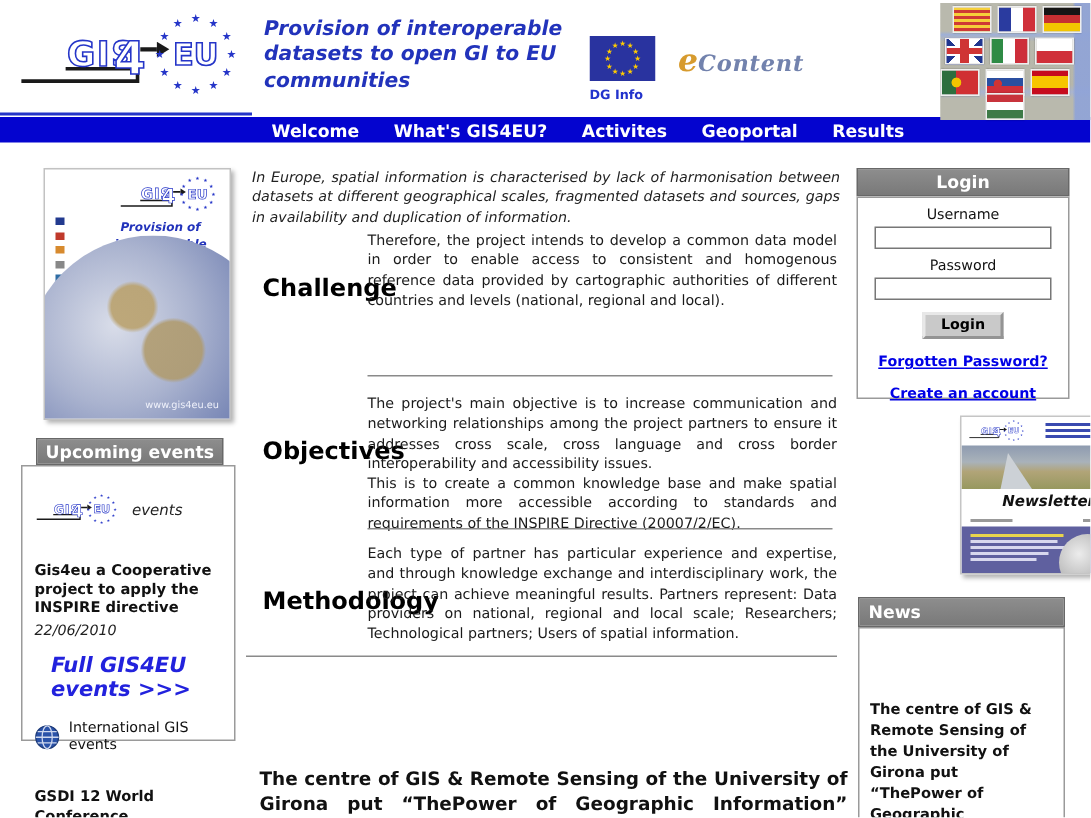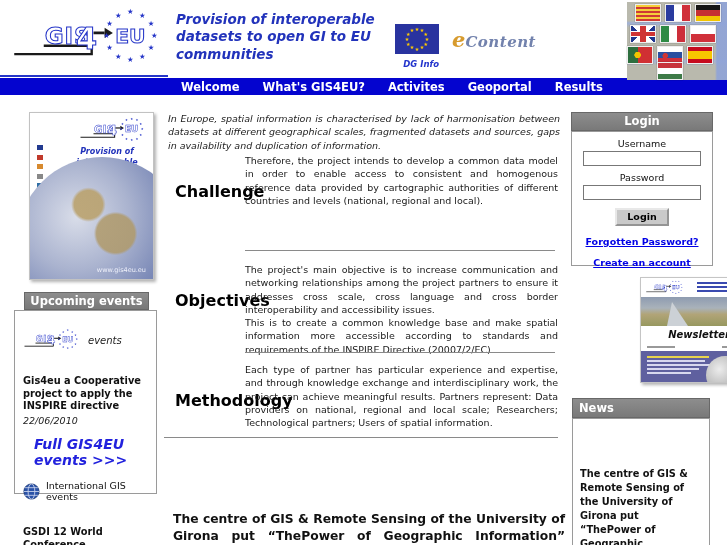--- a/index.html
+++ b/index.html
@@ -12,21 +12,21 @@
   #logo { position:absolute; left:12px; top:8px; }
   .lg { fill:#fff; stroke:#2535c8; stroke-width:1.15; font-weight:bold;
         font-family:"DejaVu Sans",sans-serif; }
   .st { fill:#2535c8; font-size:8px; font-family:"DejaVu Sans",sans-serif; }
   .euStar { fill:#ffcc00; font-size:5px; font-family:"DejaVu Sans",sans-serif; }
   #logo-underline { position:absolute; left:0; top:75px; width:168px; height:2px; background:#2535c8; }
   #tagline {
     position:absolute; left:176px; top:11px; width:205px;
     font-size:13.5px; font-weight:bold; font-style:italic; color:#2233bb; line-height:1.28;
   }
-  #dginfo { position:absolute; left:393px; top:24px; width:46px; text-align:right;font-style:italic; }
+  #dginfo { position:absolute; left:393px; top:24px; width:46px; text-align:left; }
   #dginfo .lbl { font-size:8.5px; font-weight:bold; color:#2233cc; margin-top:1px; }
   #econtent { position:absolute; left:452px; top:27px; font-family:"DejaVu Serif","Liberation Serif",serif; font-style:italic; }
   #econtent .e { font-size:21px; color:#d79b2e; font-weight:bold; }
   #econtent .rest { font-size:15px; color:#7282ad; font-weight:bold; letter-spacing:0.5px; }
   
   #flags {
     position:absolute; left:627px; top:2px; width:100px; height:78px;
     background:
       linear-gradient(90deg, rgba(143,163,216,0) 88%, rgba(143,163,216,.9) 90%),
       linear-gradient(180deg, #b9b9ad 0 24%, #9fb0d6 27%, #b9b9ad 33%, #b6b6aa 70%, #a9b4cf 76%, #b9b9ad 82%),

